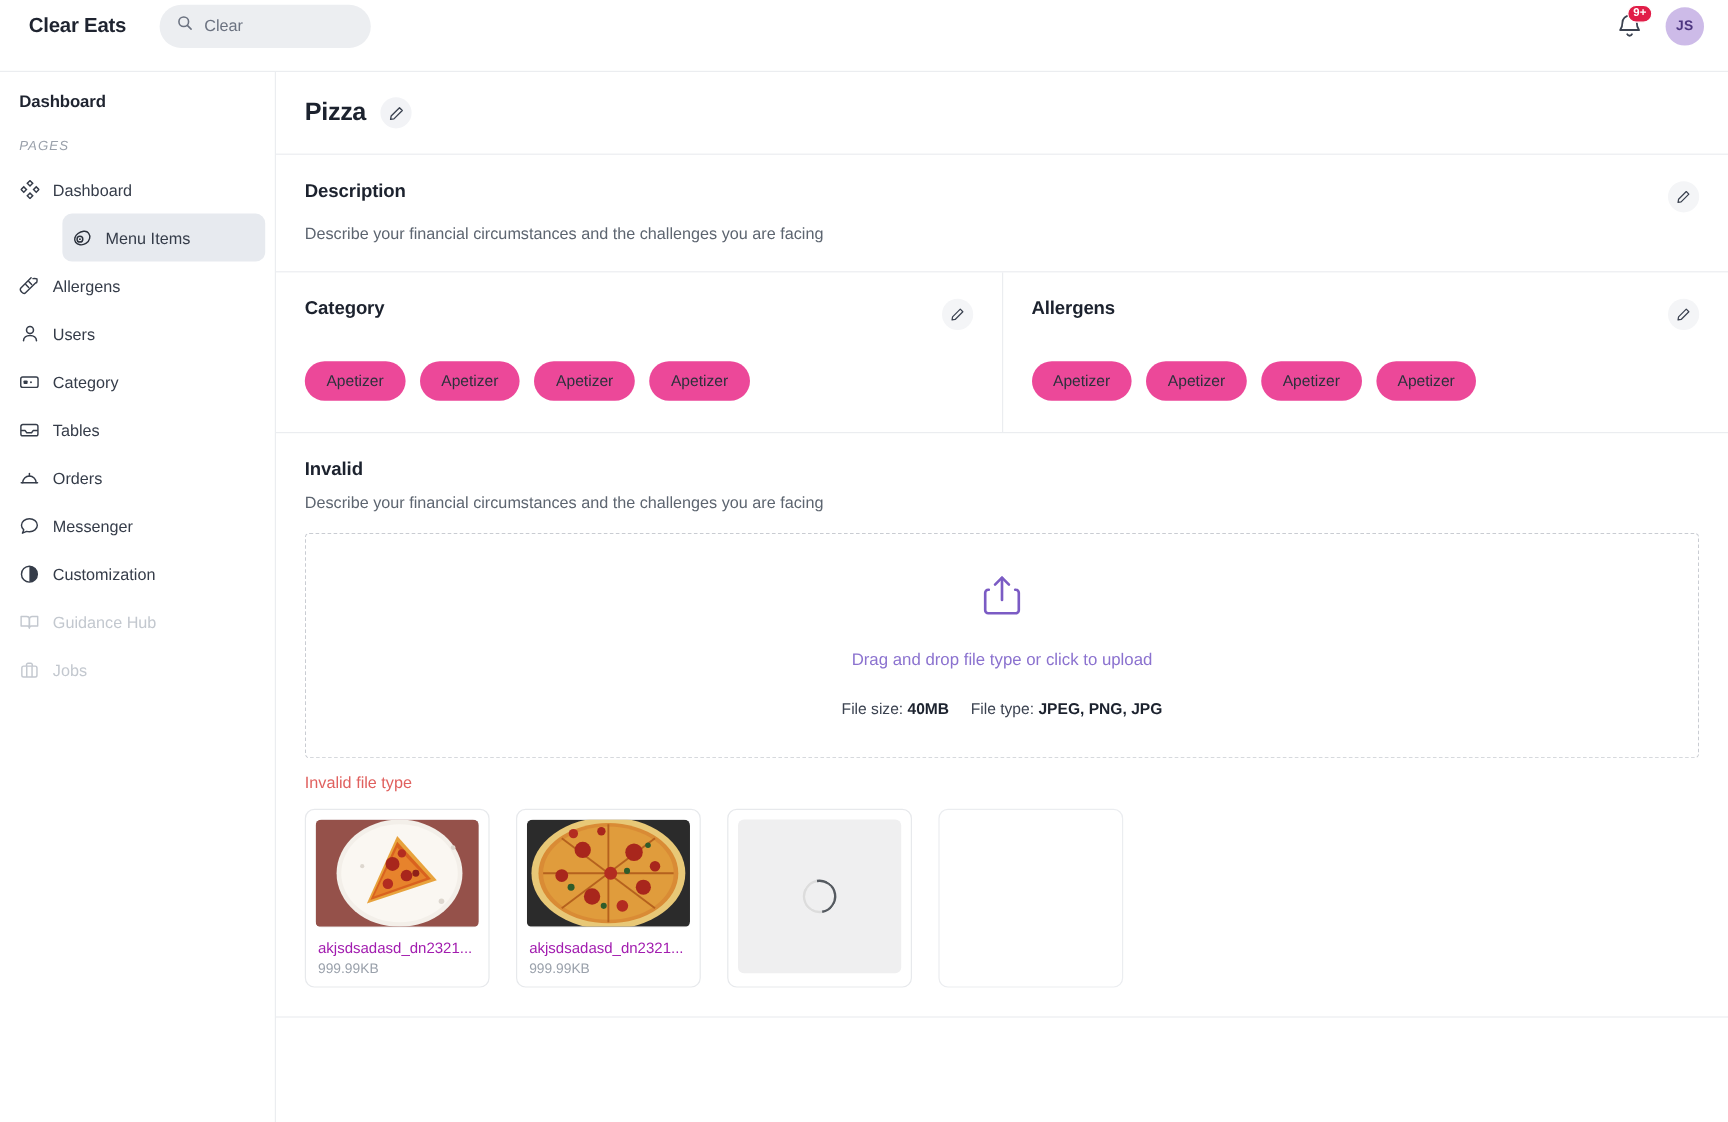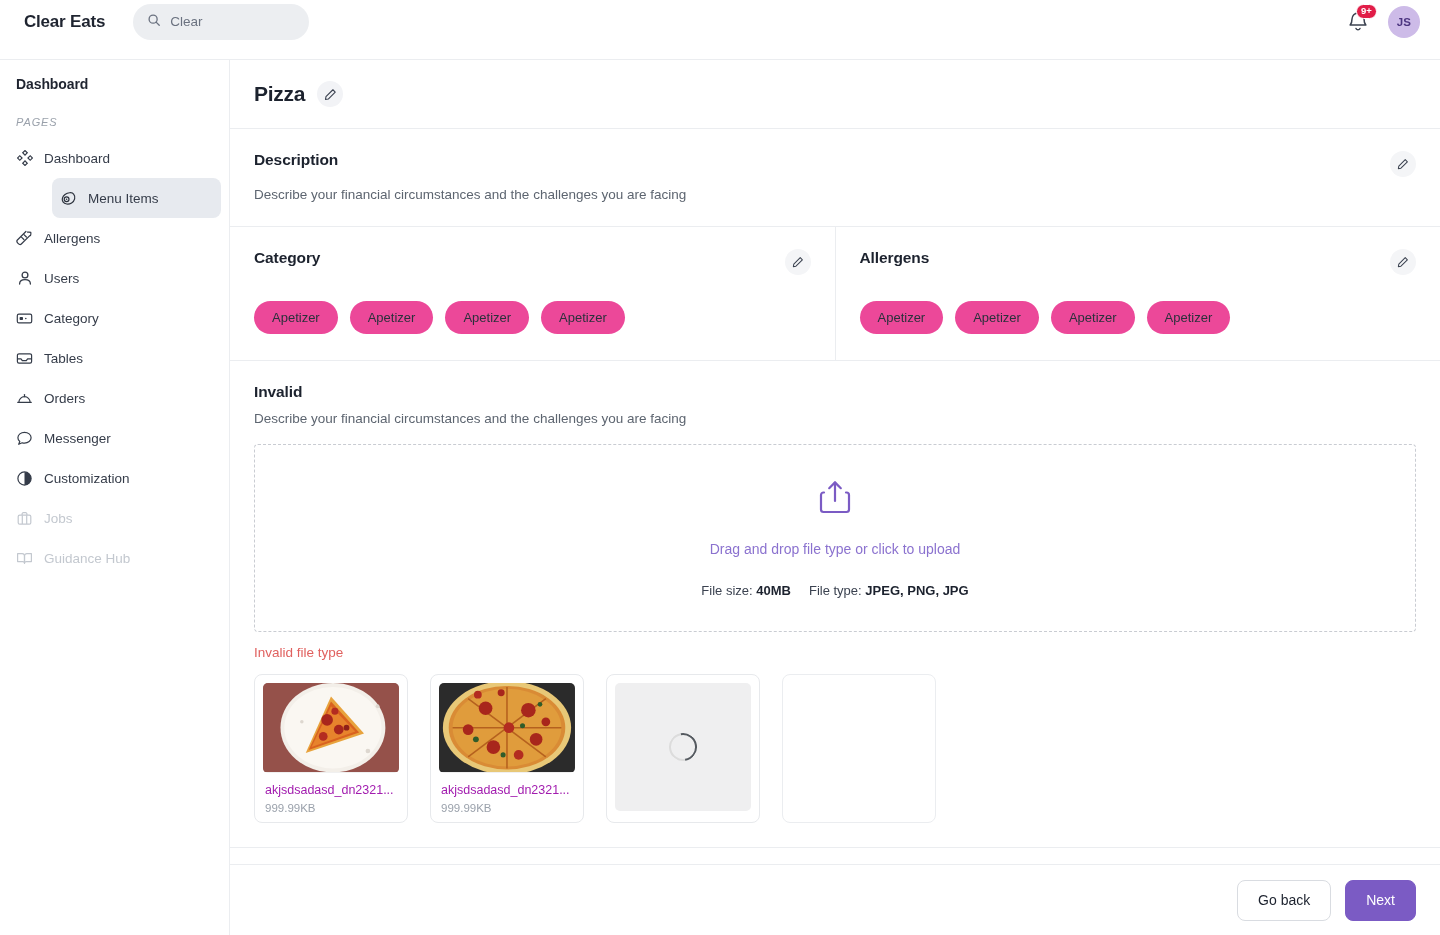--- a/index.html
+++ b/index.html
@@ -394,36 +394,36 @@
             <circle cx="8.5" cy="8.5" r="6.6"></circle>
             <path d="M8.5 1.9a6.6 6.6 0 0 1 0 13.2Z" fill="#353c49" stroke="none"></path>
           </svg>
         </span>
         <span>Customization</span>
       </div>
 
       <div class="sb-item disabled">
         <span class="ico">
           <svg width="17" height="17" viewBox="0 0 17 17" fill="none" stroke="#c3c8cf" stroke-width="1.2" stroke-linejoin="round">
+            <path d="M1.6 3.7h4.6a2.3 2.3 0 0 1 2.3 2.3v7.3a1.7 1.7 0 0 0-1.7-1.7H1.6V3.7Z"></path>
+            <path d="M15.4 3.7h-4.6a2.3 2.3 0 0 0-2.3 2.3v7.3a1.7 1.7 0 0 1 1.7-1.7h5.2V3.7Z"></path>
+          </svg>
+        </span>
+        <span>Guidance Hub</span>
+      </div>
+
+      <div class="sb-item disabled">
+        <span class="ico">
+          <svg width="17" height="17" viewBox="0 0 17 17" fill="none" stroke="#c3c8cf" stroke-width="1.2" stroke-linejoin="round">
             <rect x="2.2" y="5.1" width="12.6" height="9.1" rx="1.5"></rect>
             <path d="M6.1 5.1V3.9a1.2 1.2 0 0 1 1.2-1.2h2.4a1.2 1.2 0 0 1 1.2 1.2v1.2"></path>
             <path d="M6.3 5.3v8.8M10.7 5.3v8.8"></path>
           </svg>
         </span>
         <span>Jobs</span>
-      </div>
-
-      <div class="sb-item disabled">
-        <span class="ico">
-          <svg width="17" height="17" viewBox="0 0 17 17" fill="none" stroke="#c3c8cf" stroke-width="1.2" stroke-linejoin="round">
-            <path d="M1.6 3.7h4.6a2.3 2.3 0 0 1 2.3 2.3v7.3a1.7 1.7 0 0 0-1.7-1.7H1.6V3.7Z"></path>
-            <path d="M15.4 3.7h-4.6a2.3 2.3 0 0 0-2.3 2.3v7.3a1.7 1.7 0 0 1 1.7-1.7h5.2V3.7Z"></path>
-          </svg>
-        </span>
-        <span>Guidance Hub</span>
       </div>
     </div>
 
     <div class="main">
 
       <div class="page-head">
         <div class="page-title">Pizza</div>
         <div class="pencil-btn">
           <svg width="13" height="13" viewBox="0 0 14 14" fill="none" stroke="#3b4250" stroke-width="1.2" stroke-linejoin="round">
             <path d="M9.6 1.9 12.1 4.4 4.6 11.9 1.6 12.4 2.1 9.4 9.6 1.9Z"></path>
@@ -574,20 +574,16 @@
 
             <div class="thumb empty">
               <div class="box"></div>
             </div>
 
           </div>
         </div>
 
       </div>
 
-      <div class="footer">
-        <div class="btn btn-ghost">Go back</div>
-        <div class="btn btn-primary">Next</div>
-      </div>
 
     </div>
   </div>
 </div>
 
 </body></html>

